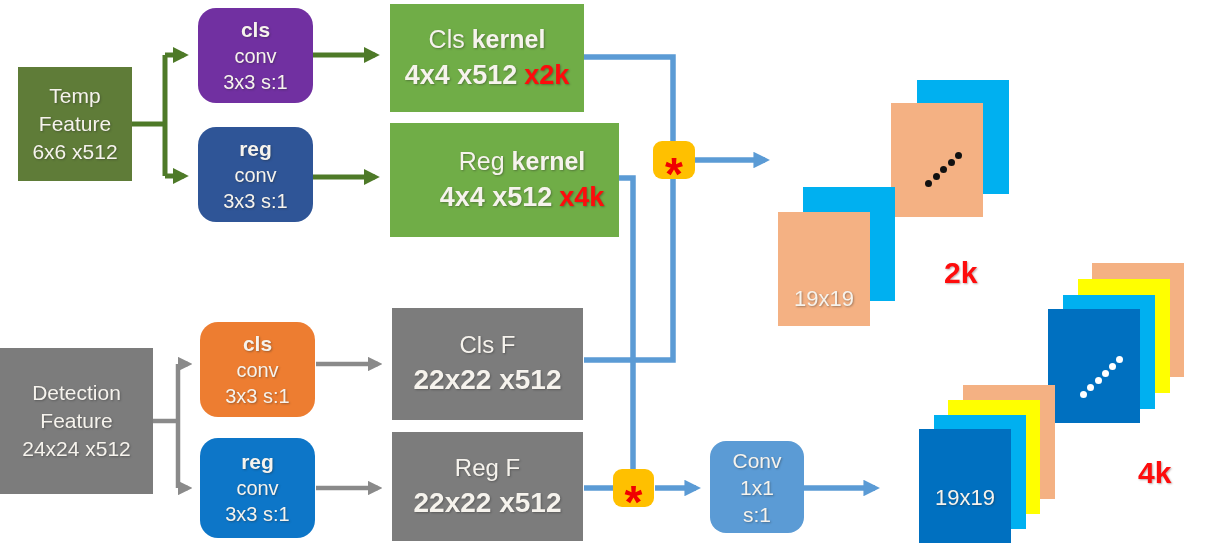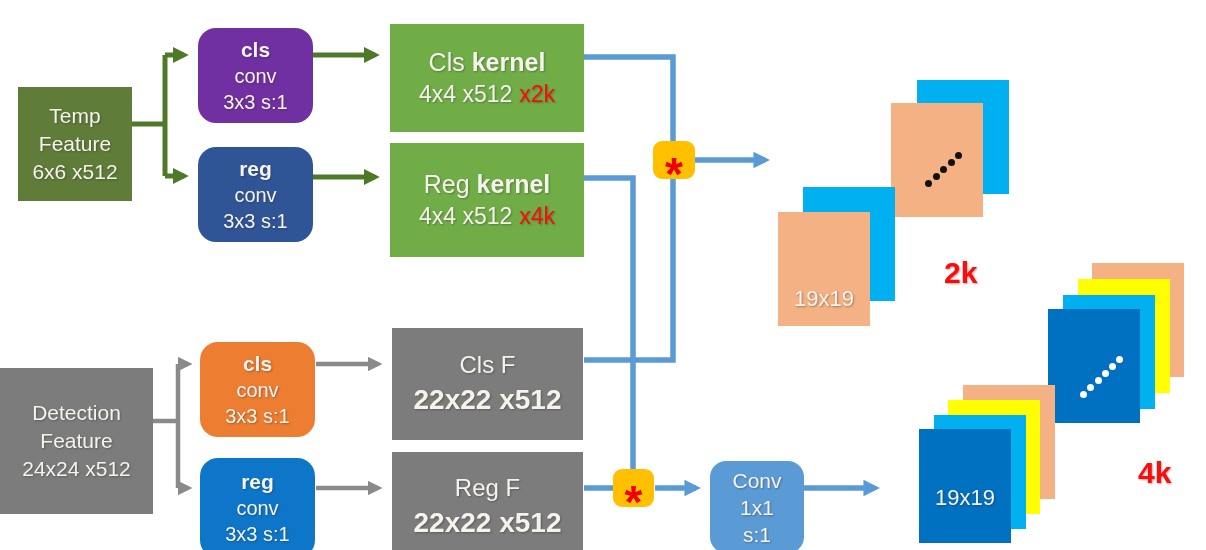--- a/index.html
+++ b/index.html
@@ -6,28 +6,27 @@
   .canvas{
     position:relative;width:1206px;height:550px;background:#ffffff;
     font-family:"Liberation Sans", sans-serif;overflow:hidden;
   }
   svg.wires{position:absolute;left:0;top:0;z-index:1;}
   .box{
     position:absolute;z-index:2;display:flex;flex-direction:column;
     justify-content:center;align-items:center;text-align:center;
     color:#f6f3ed;text-shadow:1px 1px 2px rgba(40,40,40,.38);
     line-height:1.3;
-    margin-top:20px;
   }
   .rounded{border-radius:18px;}
   .feature{font-size:21px;line-height:28px;}
   .convsm{font-size:20px;line-height:26px;}
   .convsm .head{font-weight:bold;font-size:21px;}
   .kernel .l1{font-size:25px;}
-  .kernel .l2{font-size:23px;font-weight:normal;margin-top:2px;}
+  .kernel .l2{font-size:27px;font-weight:bold;margin-top:2px;}
   .fmap .l1{font-size:24px;}
   .fmap .l2{font-size:28px;font-weight:bold;margin-top:2px;}
   .b{font-weight:bold;}
   .gap{margin-right:7px;}
   .red{color:#fe0c0c;}
   .conv1{font-size:21px;line-height:27px;border-radius:16px;}
   .star{
     position:absolute;z-index:3;background:#FFC000;border-radius:9px;
     display:flex;justify-content:center;align-items:center;
   }
@@ -112,21 +111,21 @@
 
   <div class="box kernel" style="left:390px;top:4px;width:194px;height:108px;background:#70AD47;">
     <div class="l1">
       <span class="gap">Cls</span><span class="b">kernel</span>
     </div>
     <div class="l2">
       <span class="gap">4x4 x512</span><span class="red">x2k</span>
     </div>
   </div>
 
-  <div class="box kernel" style="left:390px;top:123px;width:194px;height:114px;background:#70AD47;">
+  <div class="box kernel" style="left:390px;top:123px;width:194px;height:114px;background:#70AD47;padding-left:35px;">
     <div class="l1">
       <span class="gap">Reg</span><span class="b">kernel</span>
     </div>
     <div class="l2">
       <span class="gap">4x4 x512</span><span class="red">x4k</span>
     </div>
   </div>
 
   <div class="box feature" style="left:0px;top:348px;width:153px;height:146px;background:#7C7C7C;text-align:right;">
     <div>Detection</div>

